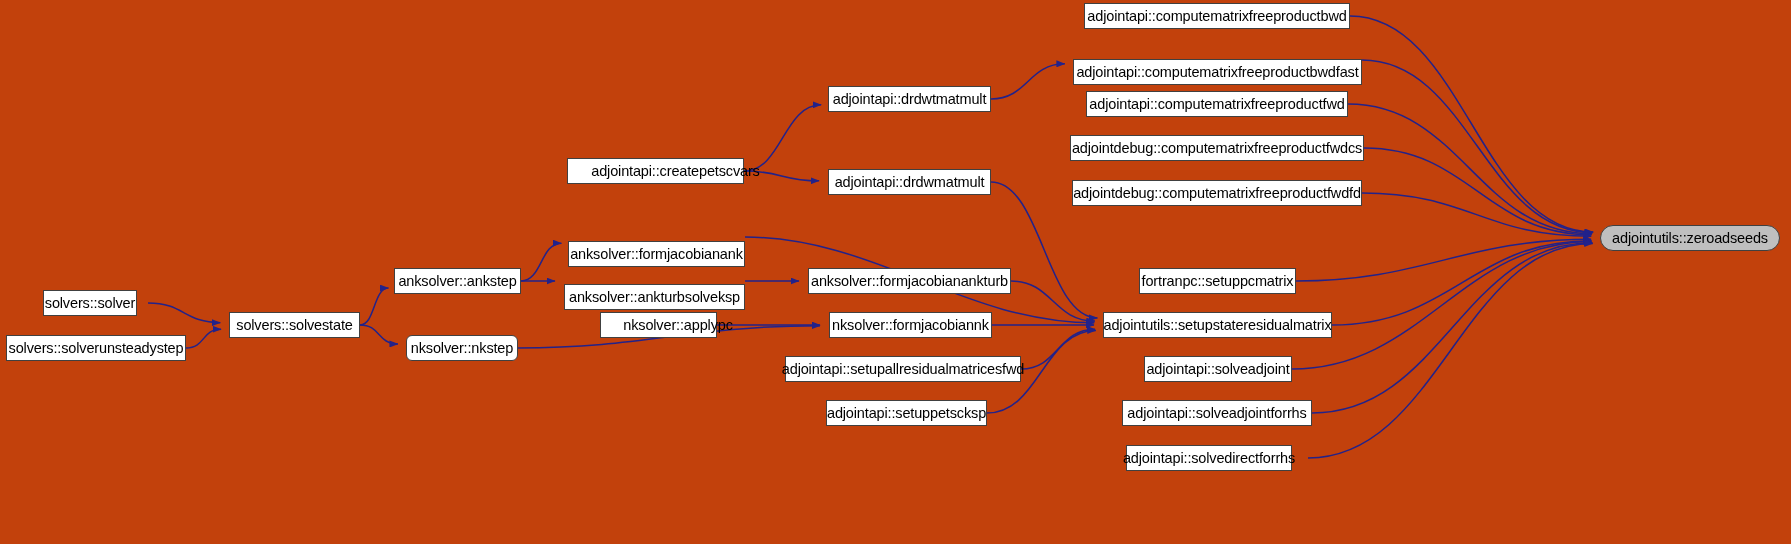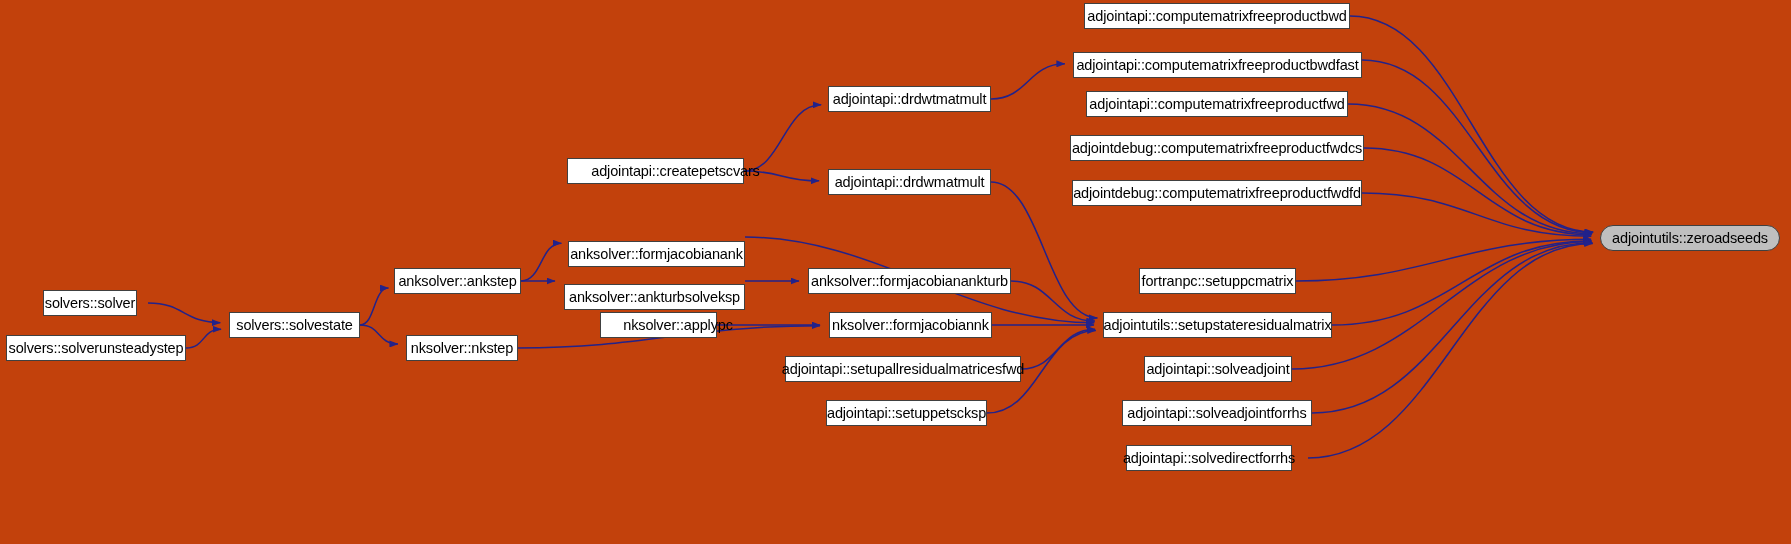--- a/index.html
+++ b/index.html
@@ -83,39 +83,39 @@
         <path d="M 518 348 C 648 348, 690.0245115277108 325.6637821056677, 820.0245115277108 325.6637821056677" fill="none" stroke="#22228a" stroke-width="1.5" marker-end="url(#arrowhead)"></path>
         <path d="M 1021 369 C 1057.9 369, 1058.1695575874278 329.25535934333135, 1095.0695575874279 329.25535934333135" fill="none" stroke="#22228a" stroke-width="1.5" marker-end="url(#arrowhead)"></path>
         <path d="M 1292 369 C 1422 369, 1461.7179900172086 241.52254320696642, 1591.7179900172086 241.52254320696642" fill="none" stroke="#22228a" stroke-width="1.5" marker-end="url(#arrowhead)"></path>
         <path d="M 987 413 C 1039.2 413, 1043.6297785618783 330.4394783323681, 1095.8297785618784 330.4394783323681" fill="none" stroke="#22228a" stroke-width="1.5" marker-end="url(#arrowhead)"></path>
         <path d="M 1312 413 C 1441.6 413, 1462.7086053412463 242.67359050445103, 1592.3086053412462 242.67359050445103" fill="none" stroke="#22228a" stroke-width="1.5" marker-end="url(#arrowhead)"></path>
         <path d="M 1308 458 C 1438 458, 1462.8118334015437 243.41574195774106, 1592.8118334015437 243.41574195774106" fill="none" stroke="#22228a" stroke-width="1.5" marker-end="url(#arrowhead)"></path>
       </g>
   </svg>
   <div id="nodes-layer">
       <div class="node" style="left: 1084px; top: 3px; width: 266px; height: 26px;">adjointapi::computematrixfreeproductbwd</div>
-      <div class="node" style="left: 1073px; top: 52px; width: 289px; height: 26px;">adjointapi::computematrixfreeproductbwdfast</div>
+      <div class="node" style="left: 1073px; top: 59px; width: 289px; height: 26px;">adjointapi::computematrixfreeproductbwdfast</div>
       <div class="node" style="left: 1086px; top: 91px; width: 262px; height: 26px;">adjointapi::computematrixfreeproductfwd</div>
       <div class="node" style="left: 1070px; top: 135px; width: 294px; height: 26px;">adjointdebug::computematrixfreeproductfwdcs</div>
       <div class="node" style="left: 1072px; top: 180px; width: 290px; height: 26px;">adjointdebug::computematrixfreeproductfwdfd</div>
       <div class="node highlight" style="left: 1600px; top: 225px; width: 180px; height: 26px;">adjointutils::zeroadseeds</div>
       <div class="node" style="left: 828px; top: 86px; width: 163px; height: 26px;">adjointapi::drdwtmatmult</div>
       <div class="node" style="left: 828px; top: 169px; width: 163px; height: 26px;">adjointapi::drdwmatmult</div>
       <div class="node" style="left: 567px; top: 158px; width: 177px; height: 26px; padding-left: 40px;">adjointapi::createpetscvars</div>
       <div class="node" style="left: 568px; top: 241px; width: 177px; height: 26px;">anksolver::formjacobianank</div>
       <div class="node" style="left: 394px; top: 268px; width: 127px; height: 26px;">anksolver::ankstep</div>
       <div class="node" style="left: 564px; top: 284px; width: 181px; height: 26px;">anksolver::ankturbsolveksp</div>
       <div class="node" style="left: 808px; top: 268px; width: 203px; height: 26px;">anksolver::formjacobianankturb</div>
       <div class="node" style="left: 1139px; top: 268px; width: 157px; height: 26px;">fortranpc::setuppcmatrix</div>
       <div class="node" style="left: 43px; top: 290px; width: 94px; height: 26px;">solvers::solver</div>
       <div class="node" style="left: 229px; top: 312px; width: 131px; height: 26px;">solvers::solvestate</div>
       <div class="node" style="left: 600px; top: 312px; width: 117px; height: 26px; padding-left: 39px;">nksolver::applypc</div>
       <div class="node" style="left: 829px; top: 312px; width: 163px; height: 26px;">nksolver::formjacobiannk</div>
       <div class="node" style="left: 1103px; top: 312px; width: 229px; height: 26px;">adjointutils::setupstateresidualmatrix</div>
       <div class="node" style="left: 6px; top: 335px; width: 180px; height: 26px;">solvers::solverunsteadystep</div>
-      <div class="node" style="left: 406px; top: 335px; width: 112px; height: 26px;">nksolver::nkstep</div>
+      <div class="node" style="left: 406px; top: 335px; width: 112px; height: 26px; border-radius: 6px;">nksolver::nkstep</div>
       <div class="node" style="left: 785px; top: 356px; width: 236px; height: 26px;">adjointapi::setupallresidualmatricesfwd</div>
       <div class="node" style="left: 1144px; top: 356px; width: 148px; height: 26px;">adjointapi::solveadjoint</div>
       <div class="node" style="left: 826px; top: 400px; width: 161px; height: 26px;">adjointapi::setuppetscksp</div>
       <div class="node" style="left: 1122px; top: 400px; width: 190px; height: 26px;">adjointapi::solveadjointforrhs</div>
       <div class="node" style="left: 1126px; top: 445px; width: 166px; height: 26px;">adjointapi::solvedirectforrhs</div>
     </div>
 </div>
 
 </body></html>

